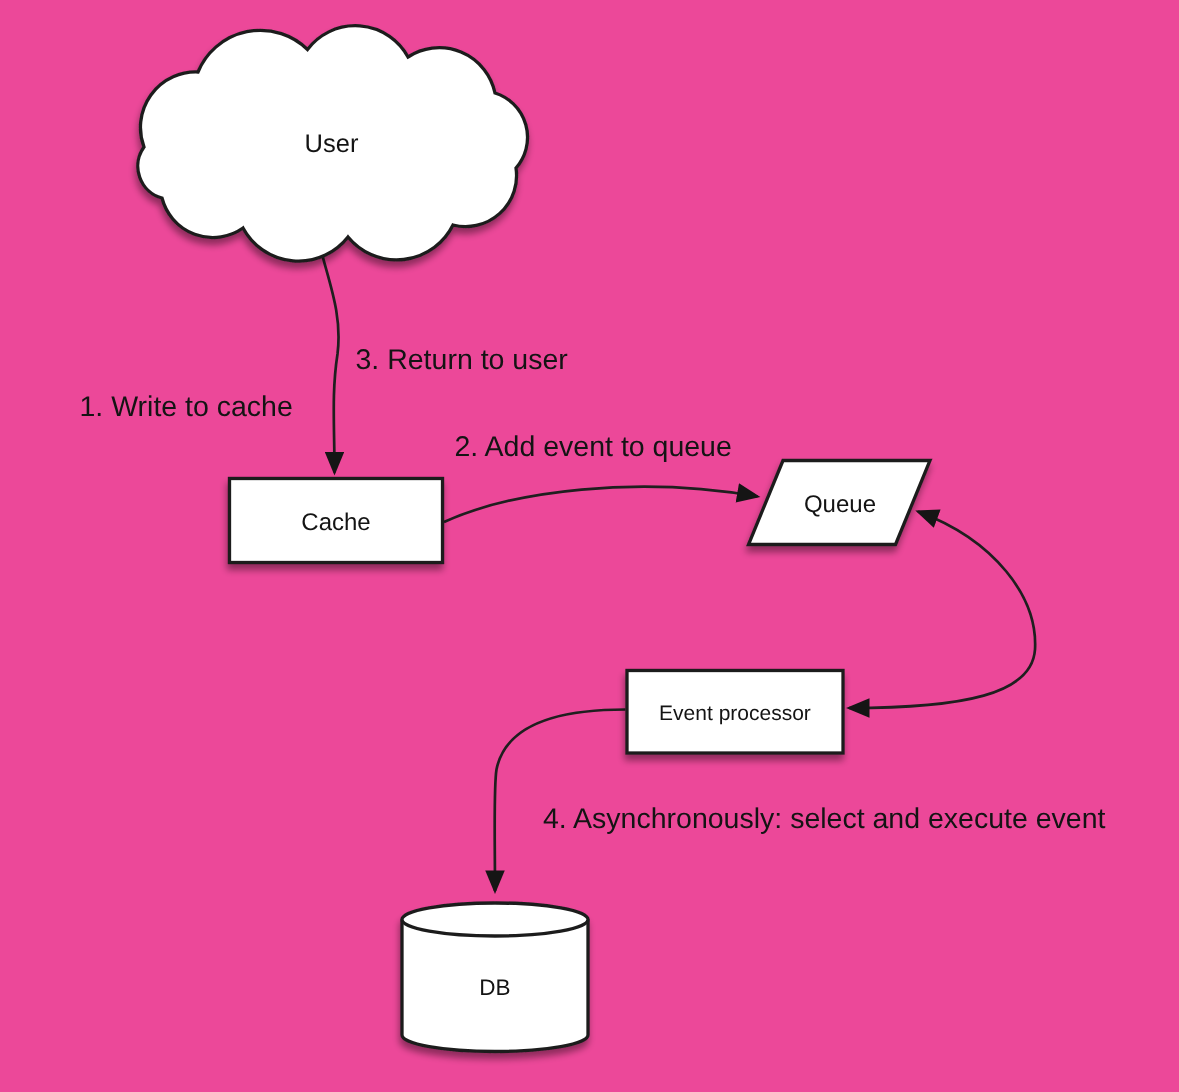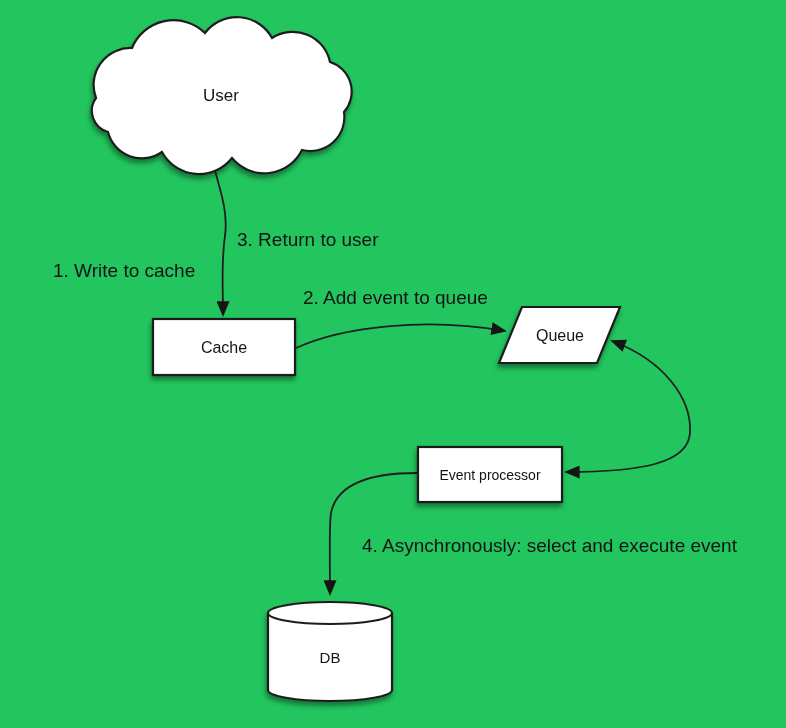--- a/index.html
+++ b/index.html
@@ -4,21 +4,21 @@
 <style>
   html, body {
     margin: 0;
     padding: 0;
     background: #ffffff;
   }
   #stage {
     position: relative;
     width: 786px;
     height: 728px;
-    background: #22c55e;
+    background: #ec4899;
     overflow: hidden;
   }
   svg { display: block; }
   .shape {
     fill: #ffffff;
     stroke: #1f1f1f;
     stroke-width: 2.2;
   }
   .edge {
     fill: none;

